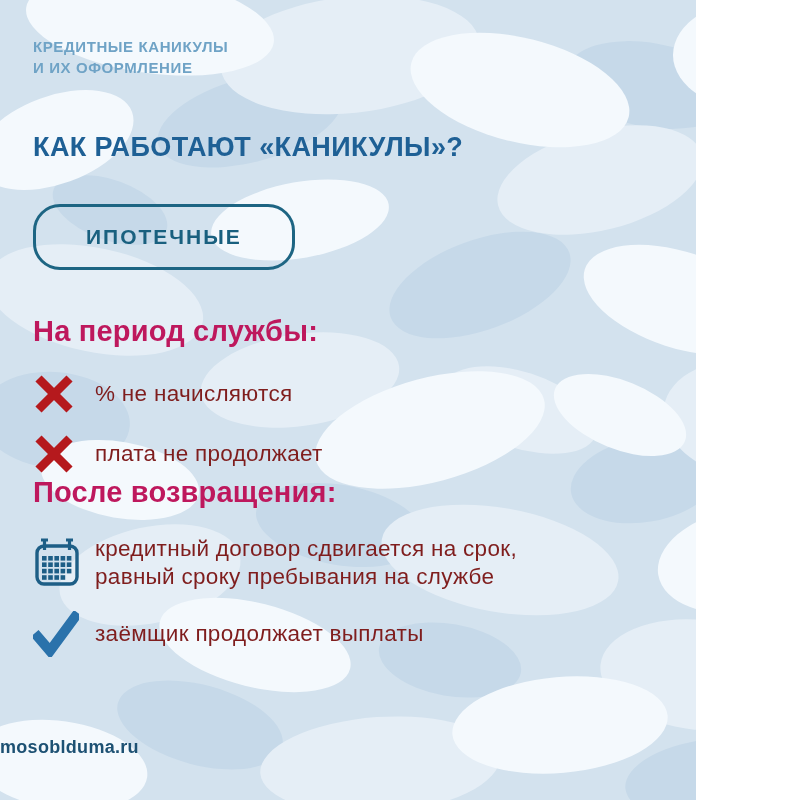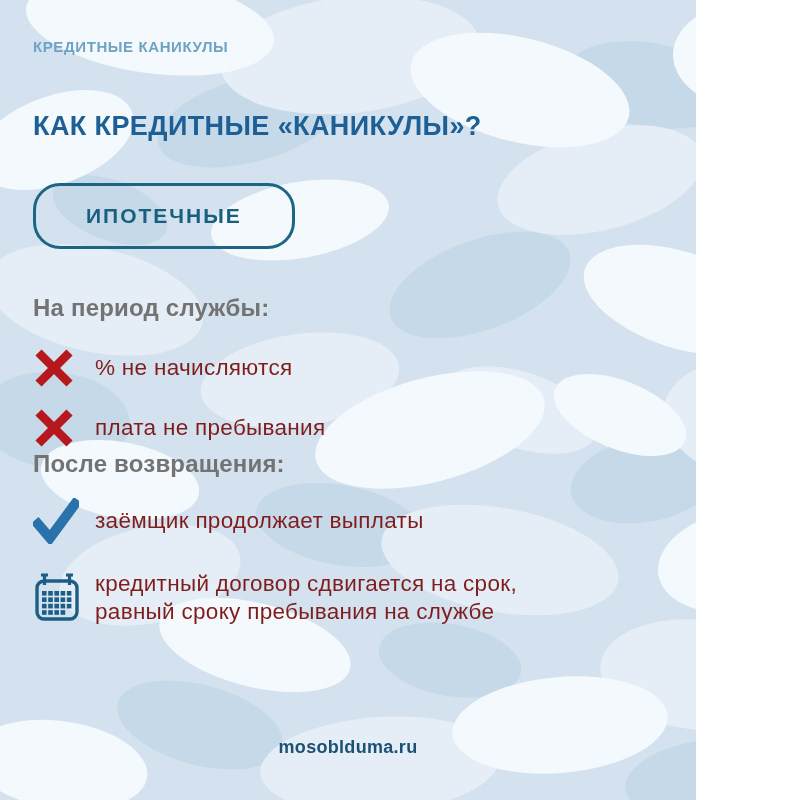--- a/index.html
+++ b/index.html
@@ -49,22 +49,22 @@
     border-radius: 27px;
     padding: 0 50px;
     height: 66px;
     line-height: 59px;
     color: #19607f;
     font-size: 21px;
     font-weight: bold;
     letter-spacing: 2px;
   }
   .section-heading {
-    color: #737373;
-    font-size: 24px;
+    color: #be185d;
+    font-size: 29px;
     font-weight: bold;
     letter-spacing: 0.2px;
   }
   .heading-service { margin-top: 45px; }
   .heading-return  { }
   .item {
     display: flex;
     align-items: center;
     margin-top: 16px;
   }
@@ -83,21 +83,21 @@
     color: #7f1d1d;
     font-size: 22.5px;
     letter-spacing: 0.3px;
     line-height: 28px;
   }
   .footer {
     position: absolute;
     left: 0;
     right: 0;
     bottom: 42px;
-    text-align: center;
+    text-align: left;
     color: #1d5173;
     font-size: 18px;
     font-weight: bold;
     letter-spacing: 0.3px;
   }
 </style>
 </head>
 <body>
 
 <div class="page">
@@ -143,23 +143,24 @@
       <ellipse cx="560" cy="725" rx="108" ry="48" transform="rotate(-5 560 725)"></ellipse>
       <ellipse cx="60" cy="765" rx="88" ry="44" transform="rotate(8 60 765)"></ellipse>
       <ellipse cx="620" cy="415" rx="70" ry="34" transform="rotate(22 620 415)"></ellipse>
     </g>
   </svg>
 
   <div class="content">
 
     <div class="kicker">
       <div>КРЕДИТНЫЕ КАНИКУЛЫ</div>
-    </div>
-
-    <div class="title">КАК КРЕДИТНЫЕ «КАНИКУЛЫ»?</div>
+      <div>И ИХ ОФОРМЛЕНИЕ</div>
+    </div>
+
+    <div class="title">КАК РАБОТАЮТ «КАНИКУЛЫ»?</div>
 
     <div>
       <div class="badge">ИПОТЕЧНЫЕ</div>
     </div>
 
     <div class="section-heading heading-service">На период службы:</div>
 
     <div class="item item-first">
       <span class="icon-cell">
         <svg width="42" height="44" viewBox="0 0 46 44" aria-hidden="true">
@@ -170,33 +171,24 @@
       <span class="item-text">% не начисляются</span>
     </div>
 
     <div class="item">
       <span class="icon-cell">
         <svg width="42" height="44" viewBox="0 0 46 44" aria-hidden="true">
           <line x1="6" y1="5" x2="40" y2="39" stroke="#b5191d" stroke-width="9.5" stroke-linecap="butt"></line>
           <line x1="40" y1="5" x2="6" y2="39" stroke="#b5191d" stroke-width="9.5" stroke-linecap="butt"></line>
         </svg>
       </span>
-      <span class="item-text">плата не пребывания</span>
+      <span class="item-text">плата не продолжает</span>
     </div>
 
     <div class="section-heading heading-return">После возвращения:</div>
-
-    <div class="item item-check">
-      <span class="icon-cell">
-        <svg width="46" height="46" viewBox="0 0 46 46" aria-hidden="true">
-          <path d="M5 26 L17 40 L42 6" fill="none" stroke="#2a72ab" stroke-width="10" stroke-linecap="square" stroke-linejoin="miter"></path>
-        </svg>
-      </span>
-      <span class="item-text">заёмщик продолжает выплаты</span>
-    </div>
 
     <div class="item item-calendar">
       <span class="icon-cell">
         <svg width="48" height="52" viewBox="0 0 48 52" aria-hidden="true">
           <rect x="4" y="9" width="40" height="38" rx="7" fill="none" stroke="#1d5e86" stroke-width="3.4"></rect>
           <path d="M8 3 h7 M11.5 3 v10" fill="none" stroke="#1d5e86" stroke-width="3.2"></path>
           <path d="M33 3 h7 M36.5 3 v10" fill="none" stroke="#1d5e86" stroke-width="3.2"></path>
           <g fill="#1d5e86">
             <rect x="9" y="19" width="4.6" height="4.6"></rect>
               <rect x="15.2" y="19" width="4.6" height="4.6"></rect>
@@ -219,16 +211,25 @@
               <rect x="27.6" y="38.2" width="4.6" height="4.6"></rect>
           </g>
         </svg>
       </span>
       <span class="item-text">
         <span style="display:block">кредитный договор сдвигается на срок,</span>
         <span style="display:block">равный сроку пребывания на службе</span>
       </span>
     </div>
 
+    <div class="item item-check">
+      <span class="icon-cell">
+        <svg width="46" height="46" viewBox="0 0 46 46" aria-hidden="true">
+          <path d="M5 26 L17 40 L42 6" fill="none" stroke="#2a72ab" stroke-width="10" stroke-linecap="square" stroke-linejoin="miter"></path>
+        </svg>
+      </span>
+      <span class="item-text">заёмщик продолжает выплаты</span>
+    </div>
+
     <div class="footer">mosoblduma.ru</div>
 
   </div>
 </div>
 
 </body></html>

